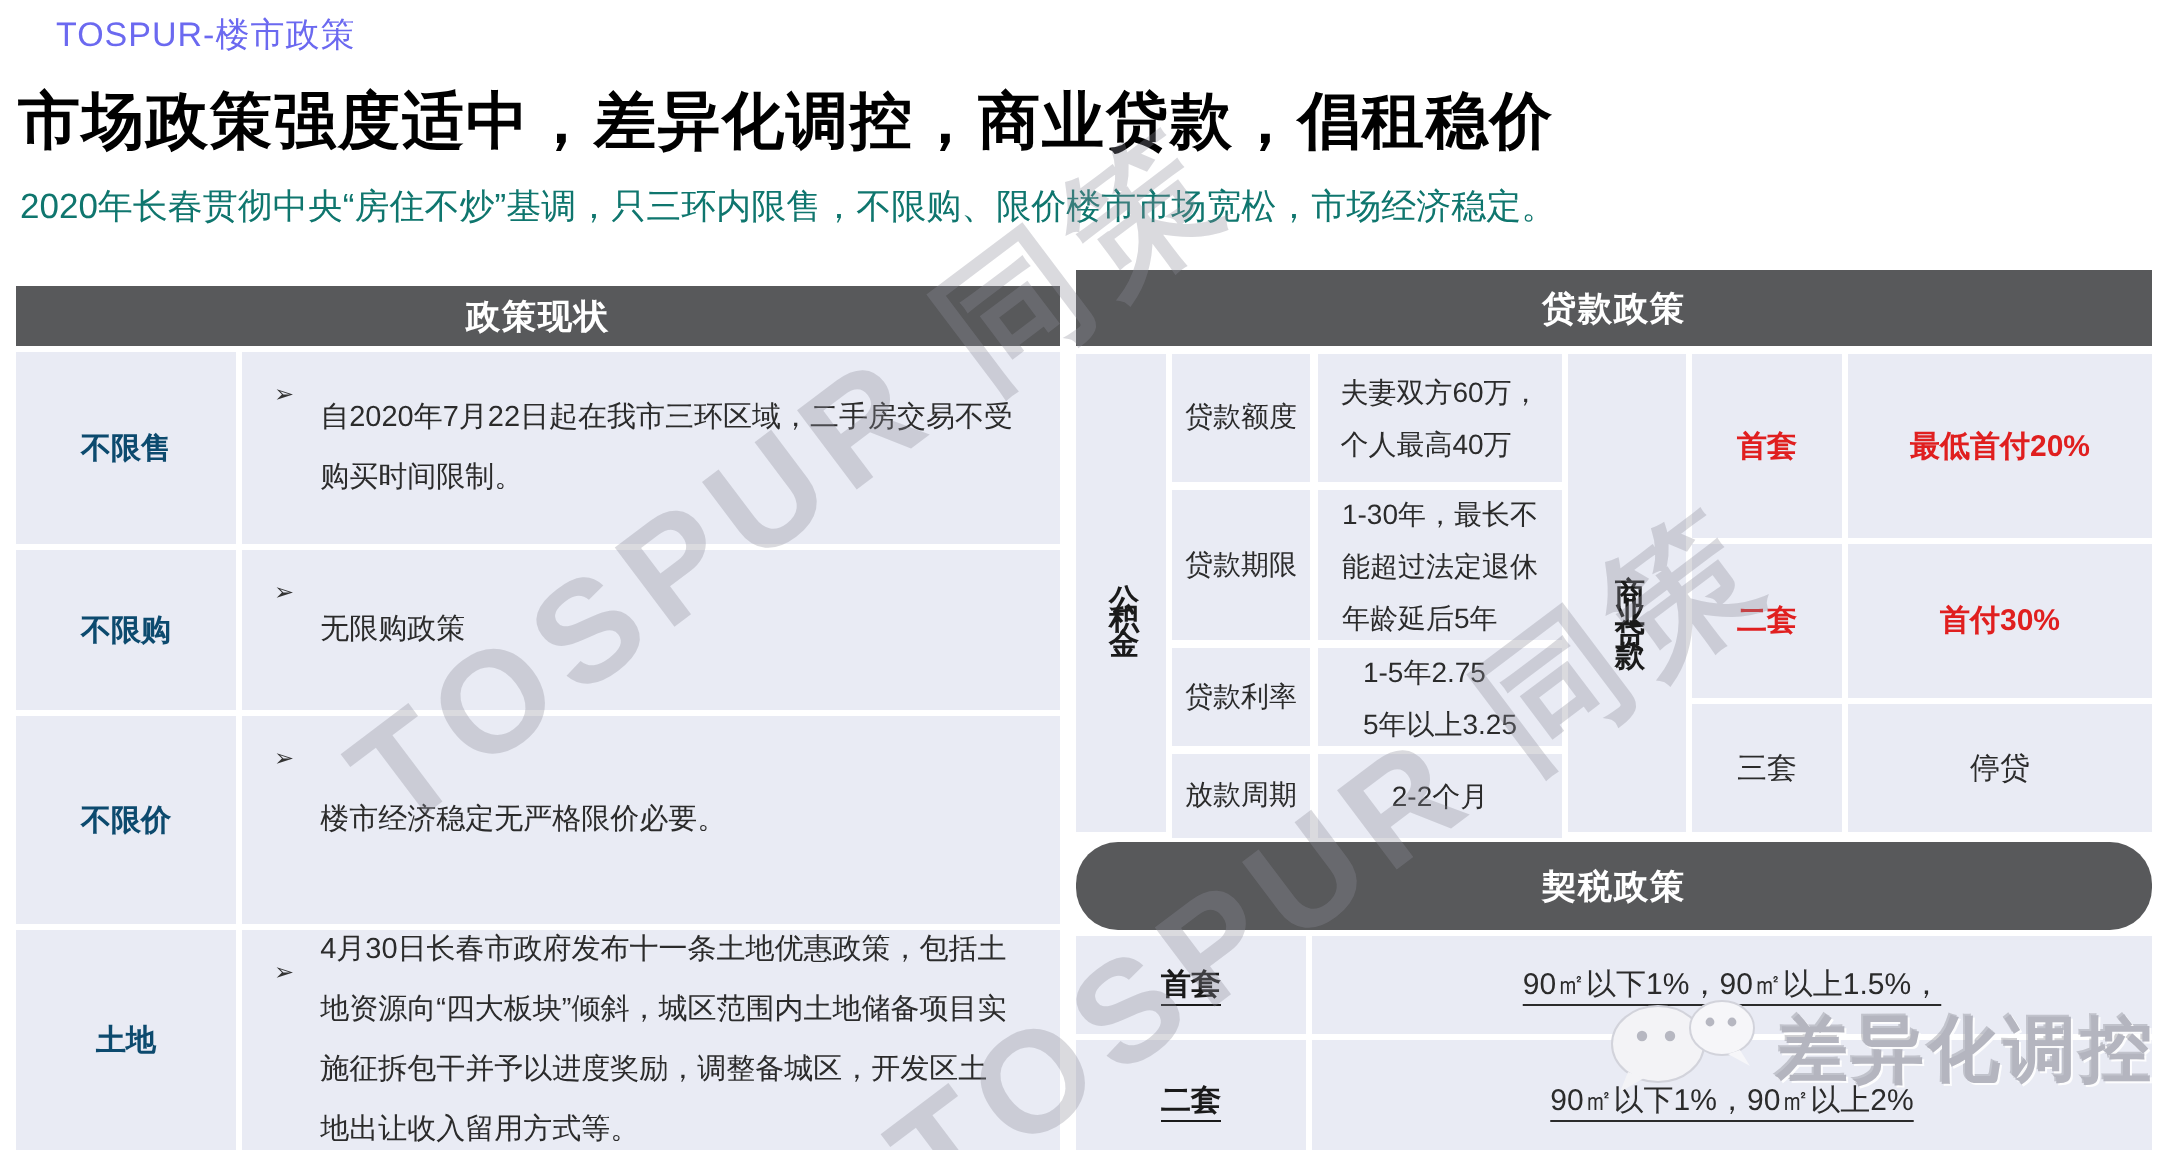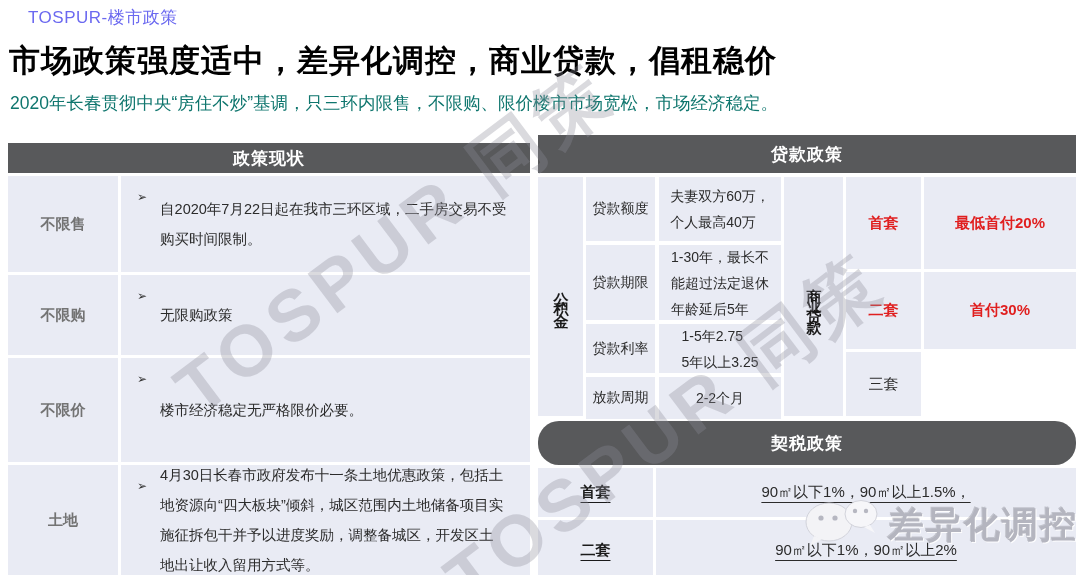--- a/index.html
+++ b/index.html
@@ -33,21 +33,21 @@
   .cell { background:#e9ebf4; display:flex; align-items:center; }
 
   
   .policy-table { position:absolute; left:8px; top:143px; width:522px; height:432px; }
   .policy-table .thead { height:30px; }
   .policy-body {
     margin-top:3px; display:grid; gap:3px;
     grid-template-columns:110px 1fr;
     grid-template-rows:96px 80px 104px 110px;
   }
-  .policy-label { justify-content:center; font-weight:700; font-size:15px; color:#737373; }
+  .policy-label { justify-content:center; font-weight:700; font-size:15px; color:#0c4a6e; }
   .policy-content { padding:6px 22px 6px 16px; font-size:14.5px; line-height:30px; color:#2b2b2b; }
   .bullet { margin-right:13px; font-size:12px; color:#333; align-self:flex-start; line-height:30px; }
 
   
   .loan-table { position:absolute; left:538px; top:135px; width:538px; }
   .loan-table .thead { height:38px; }
   .loan-body { margin-top:4px; display:flex; gap:3px; }
   .vcell {
     background:#e9ebf4; display:flex; align-items:center; justify-content:center;
     font-weight:700; font-size:15px; color:#1a1a1a; height:239px;
@@ -152,20 +152,21 @@
         <div class="cell loan-label">放款周期</div>
         <div class="cell loan-value">2-2个月</div>
       </div>
       <div class="vcell sy">商业贷款</div>
       <div class="sy-grid">
         <div class="cell tier hl">首套</div>
         <div class="cell tier-value hl">最低首付20%</div>
         <div class="cell tier hl">二套</div>
         <div class="cell tier-value hl">首付30%</div>
         <div class="cell tier">三套</div>
+        <div class="cell tier-value">停贷</div>
       </div>
     </div>
   </section>
 
   <section class="tax-table">
     <div class="thead">契税政策</div>
     <div class="tax-body">
       <div class="cell tax-label">首套</div>
       <div class="cell tax-value">90㎡以下1%，90㎡以上1.5%，</div>
       <div class="cell tax-label">二套</div>

